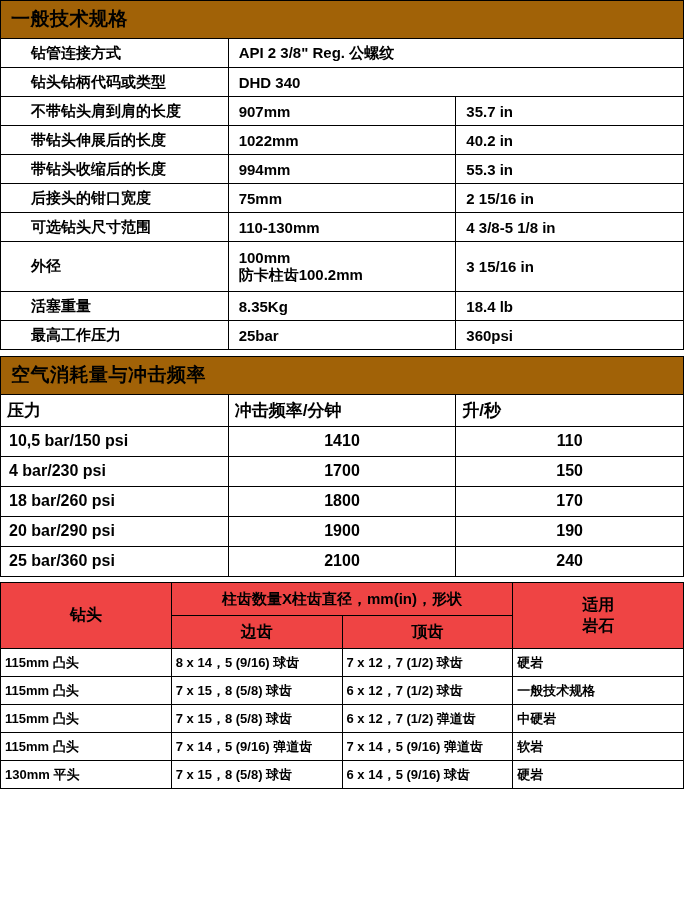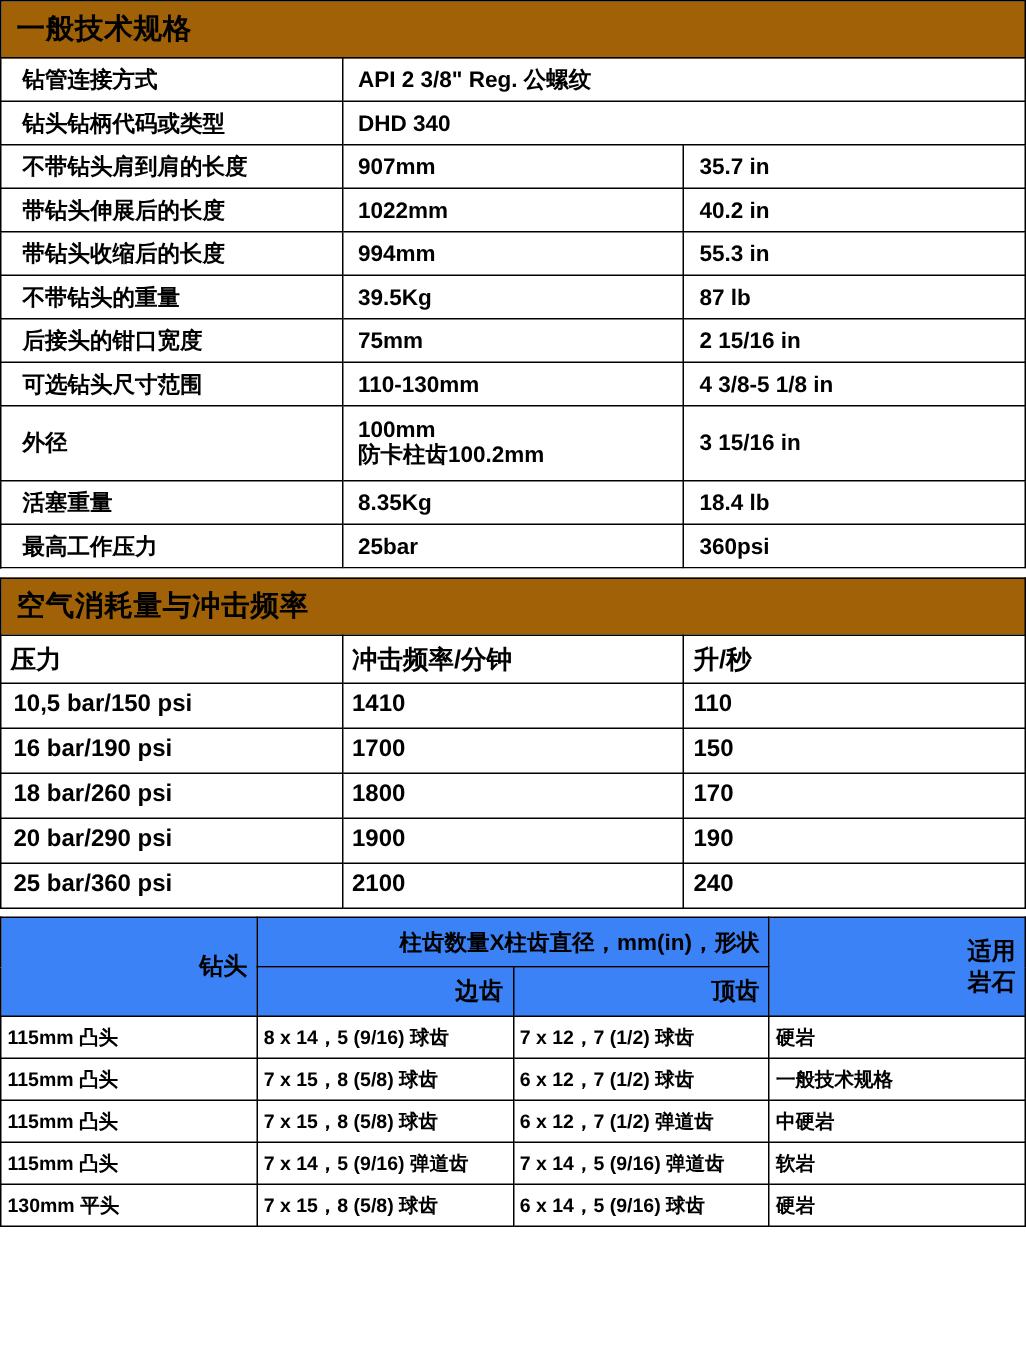--- a/index.html
+++ b/index.html
@@ -35,21 +35,21 @@
   }
   .section-title td {
     background: #a16207;
     font-size: 19px;
     font-weight: bold;
     padding: 5px 10px 6px 10px;
     letter-spacing: 0.5px;
     height: 33px;
   }
   .spec-label {
-    padding-left: 14px;
+    padding-left: 30px;
     height: 29px;
   }
   .spec-mid {
     padding-left: 10px;
   }
   .spec-right {
     padding-left: 10px;
   }
   .tall-row td {
     height: 50px;
@@ -65,28 +65,28 @@
   }
   .air-head td {
     height: 32px;
     font-size: 17px;
   }
   .air-row td {
     height: 30px;
     font-size: 16px;
   }
   .air-row td.c {
-    text-align: left;
+    text-align: center;
   }
   .air-row td.l {
     padding-left: 8px;
   }
   .bit-head td {
-    background: #3b82f6;
-    text-align: right;
+    background: #ef4444;
+    text-align: center;
     font-size: 15px;
     height: 33px;
   }
   .bit-head td.big {
     font-size: 16px;
   }
   .bit-row td {
     font-size: 13px;
     height: 28px;
     padding: 1px 4px;
@@ -119,25 +119,20 @@
     </tr>
     <tr>
       <td class="spec-label">带钻头伸展后的长度</td>
       <td class="spec-mid">1022mm</td>
       <td class="spec-right">40.2 in</td>
     </tr>
     <tr>
       <td class="spec-label">带钻头收缩后的长度</td>
       <td class="spec-mid">994mm</td>
       <td class="spec-right">55.3 in</td>
-    </tr>
-    <tr>
-      <td class="spec-label">不带钻头的重量</td>
-      <td class="spec-mid">39.5Kg</td>
-      <td class="spec-right">87 lb</td>
     </tr>
     <tr>
       <td class="spec-label">后接头的钳口宽度</td>
       <td class="spec-mid">75mm</td>
       <td class="spec-right">2 15/16 in</td>
     </tr>
     <tr>
       <td class="spec-label">可选钻头尺寸范围</td>
       <td class="spec-mid">110-130mm</td>
       <td class="spec-right">4 3/8-5 1/8 in</td>
@@ -173,21 +168,21 @@
       <td style="width:293px">压力</td>
       <td style="width:215px">冲击频率/分钟</td>
       <td>升/秒</td>
     </tr>
     <tr class="air-row">
       <td class="l">10,5 bar/150 psi</td>
       <td class="c">1410</td>
       <td class="c">110</td>
     </tr>
     <tr class="air-row">
-      <td class="l">16 bar/190 psi</td>
+      <td class="l">4 bar/230 psi</td>
       <td class="c">1700</td>
       <td class="c">150</td>
     </tr>
     <tr class="air-row">
       <td class="l">18 bar/260 psi</td>
       <td class="c">1800</td>
       <td class="c">170</td>
     </tr>
     <tr class="air-row">
       <td class="l">20 bar/290 psi</td>

